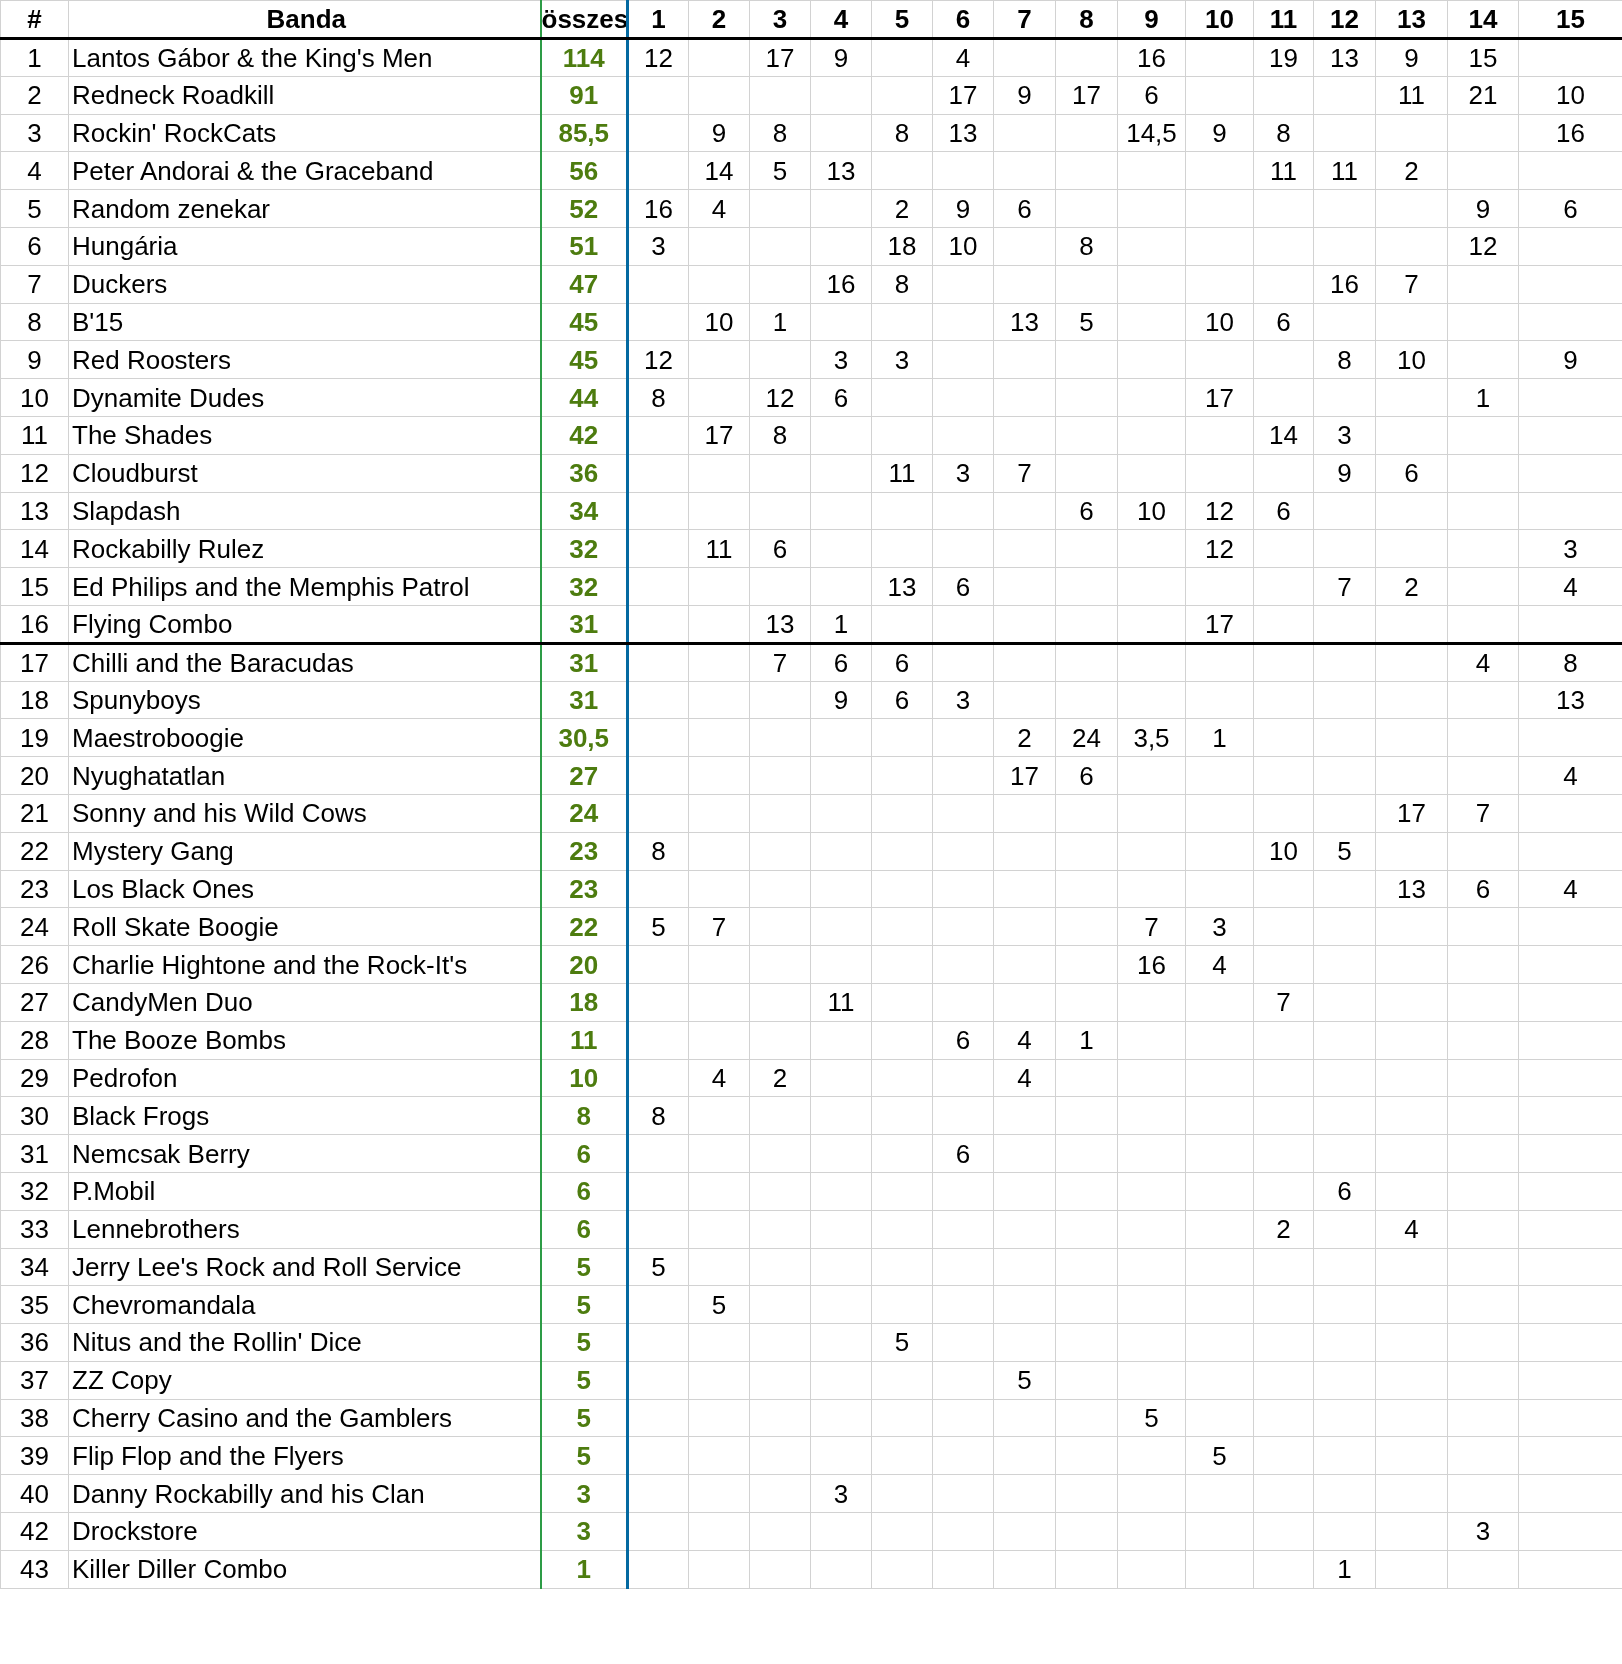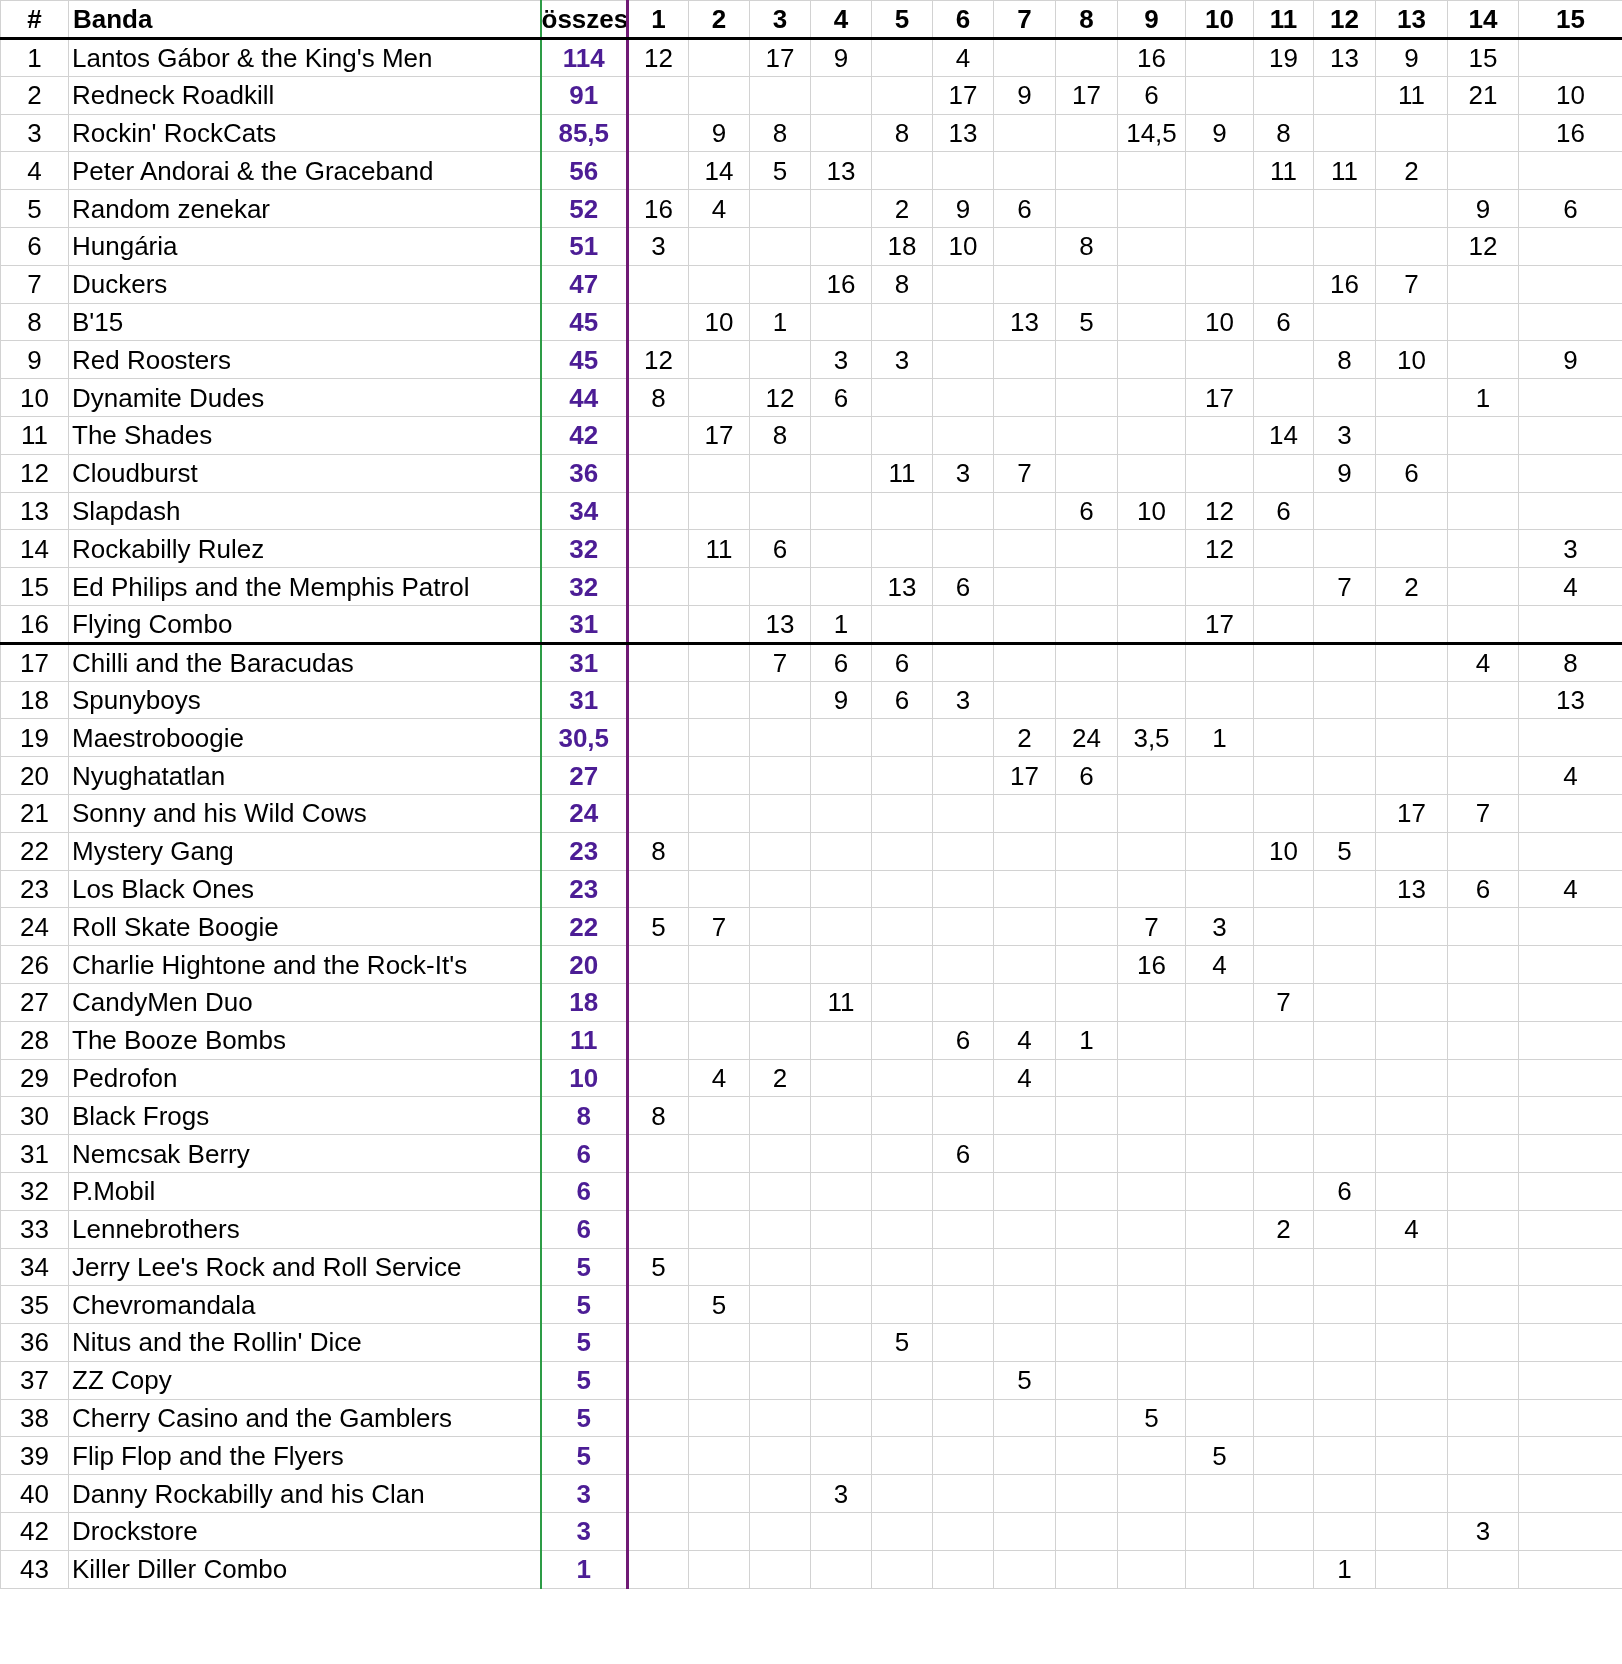--- a/index.html
+++ b/index.html
@@ -28,27 +28,27 @@
     white-space: nowrap;
   }
   thead tr { height: 38px; }
   tbody tr { height: 37.8px; }
   thead th {
     font-weight: 700;
     border-bottom: 3px solid #000000;
     background: #ffffff;
   }
   td.band, th.band-h { text-align: left; padding-left: 3px; }
-  th.band-h { text-align: left; padding-left: 4px; margin-left: 48px; }
+  th.band-h { text-align: center; padding-left: 4px; margin-left: 48px; }
   .total-col {
     border-left: 2px solid #2d9c46;
-    border-right: 3px solid #701a75;
+    border-right: 3px solid #0369a1;
   }
   td.total-col {
-    color: #4c1d95;
+    color: #4d7c0f;
     font-weight: 700;
   }
   tr.sep td { border-bottom: 3px solid #000000; }
 </style>
 </head>
 <body>
 
 <table>
   <colgroup>
     <col style="width:68px">

